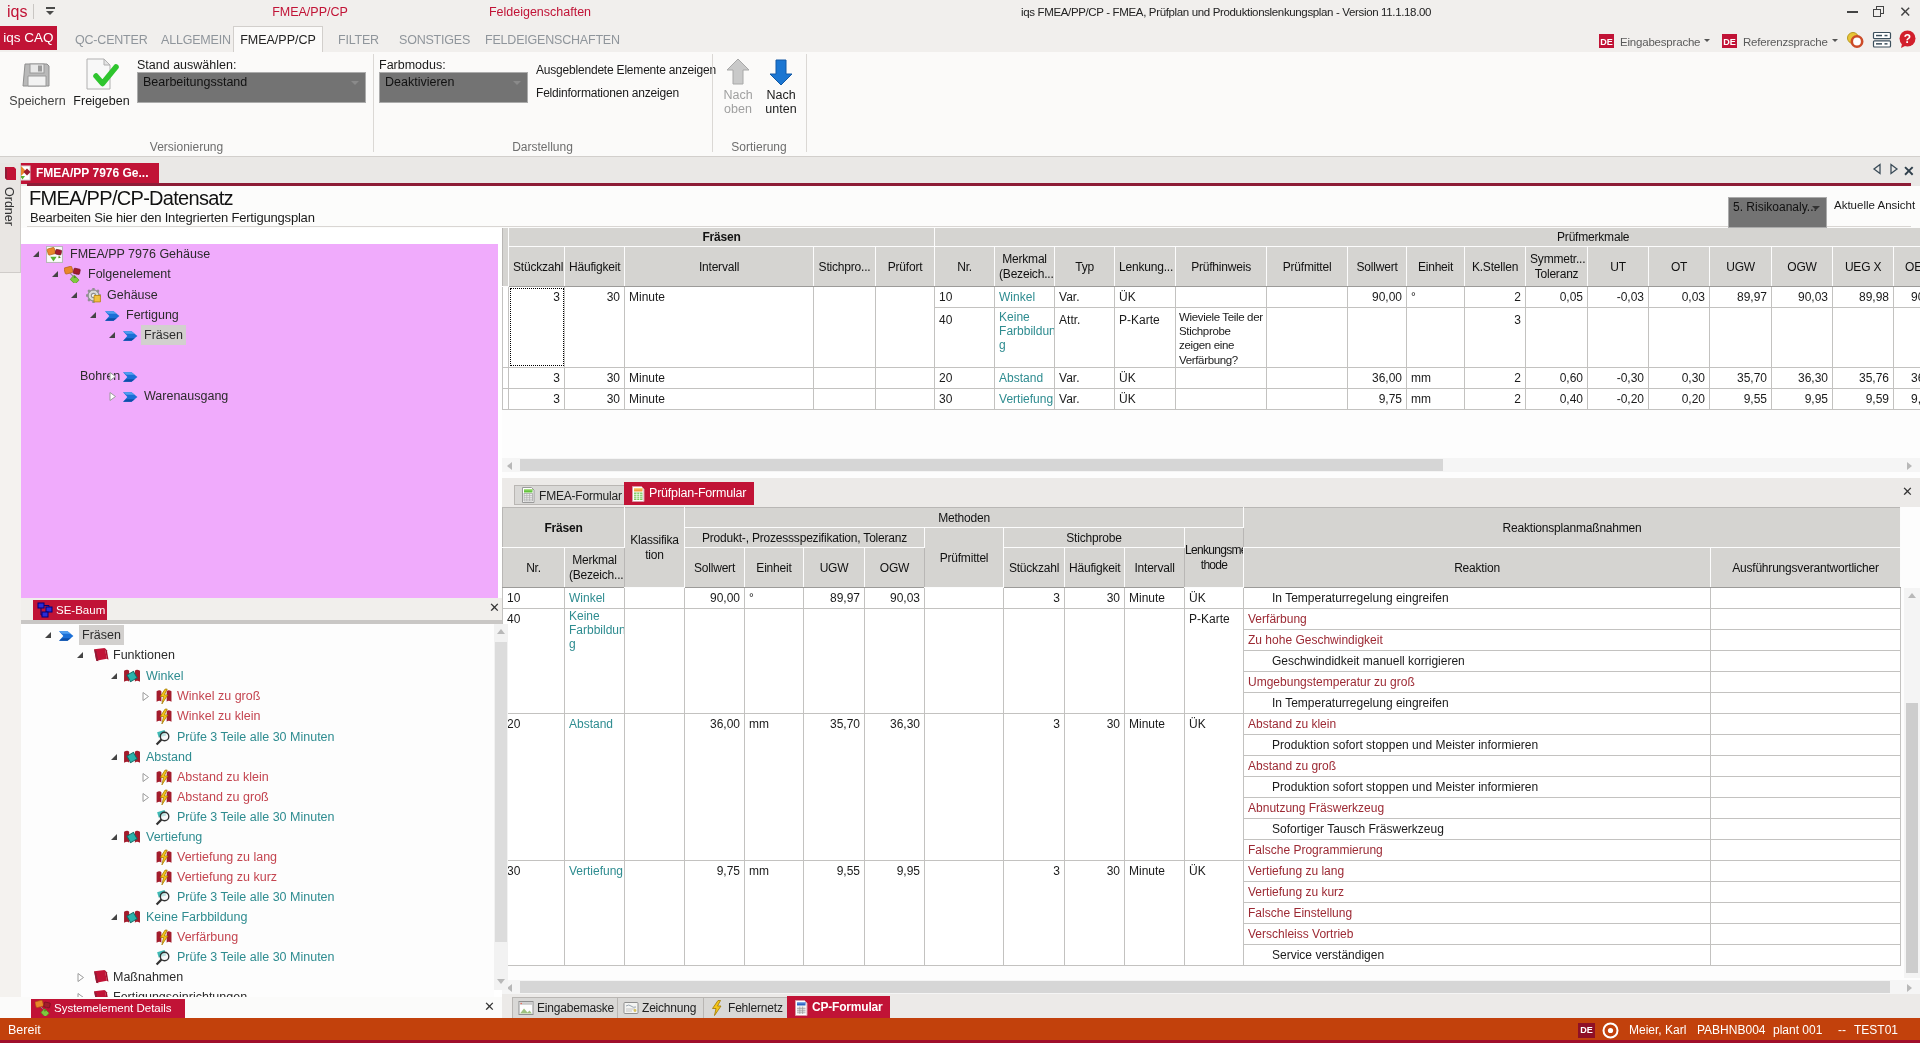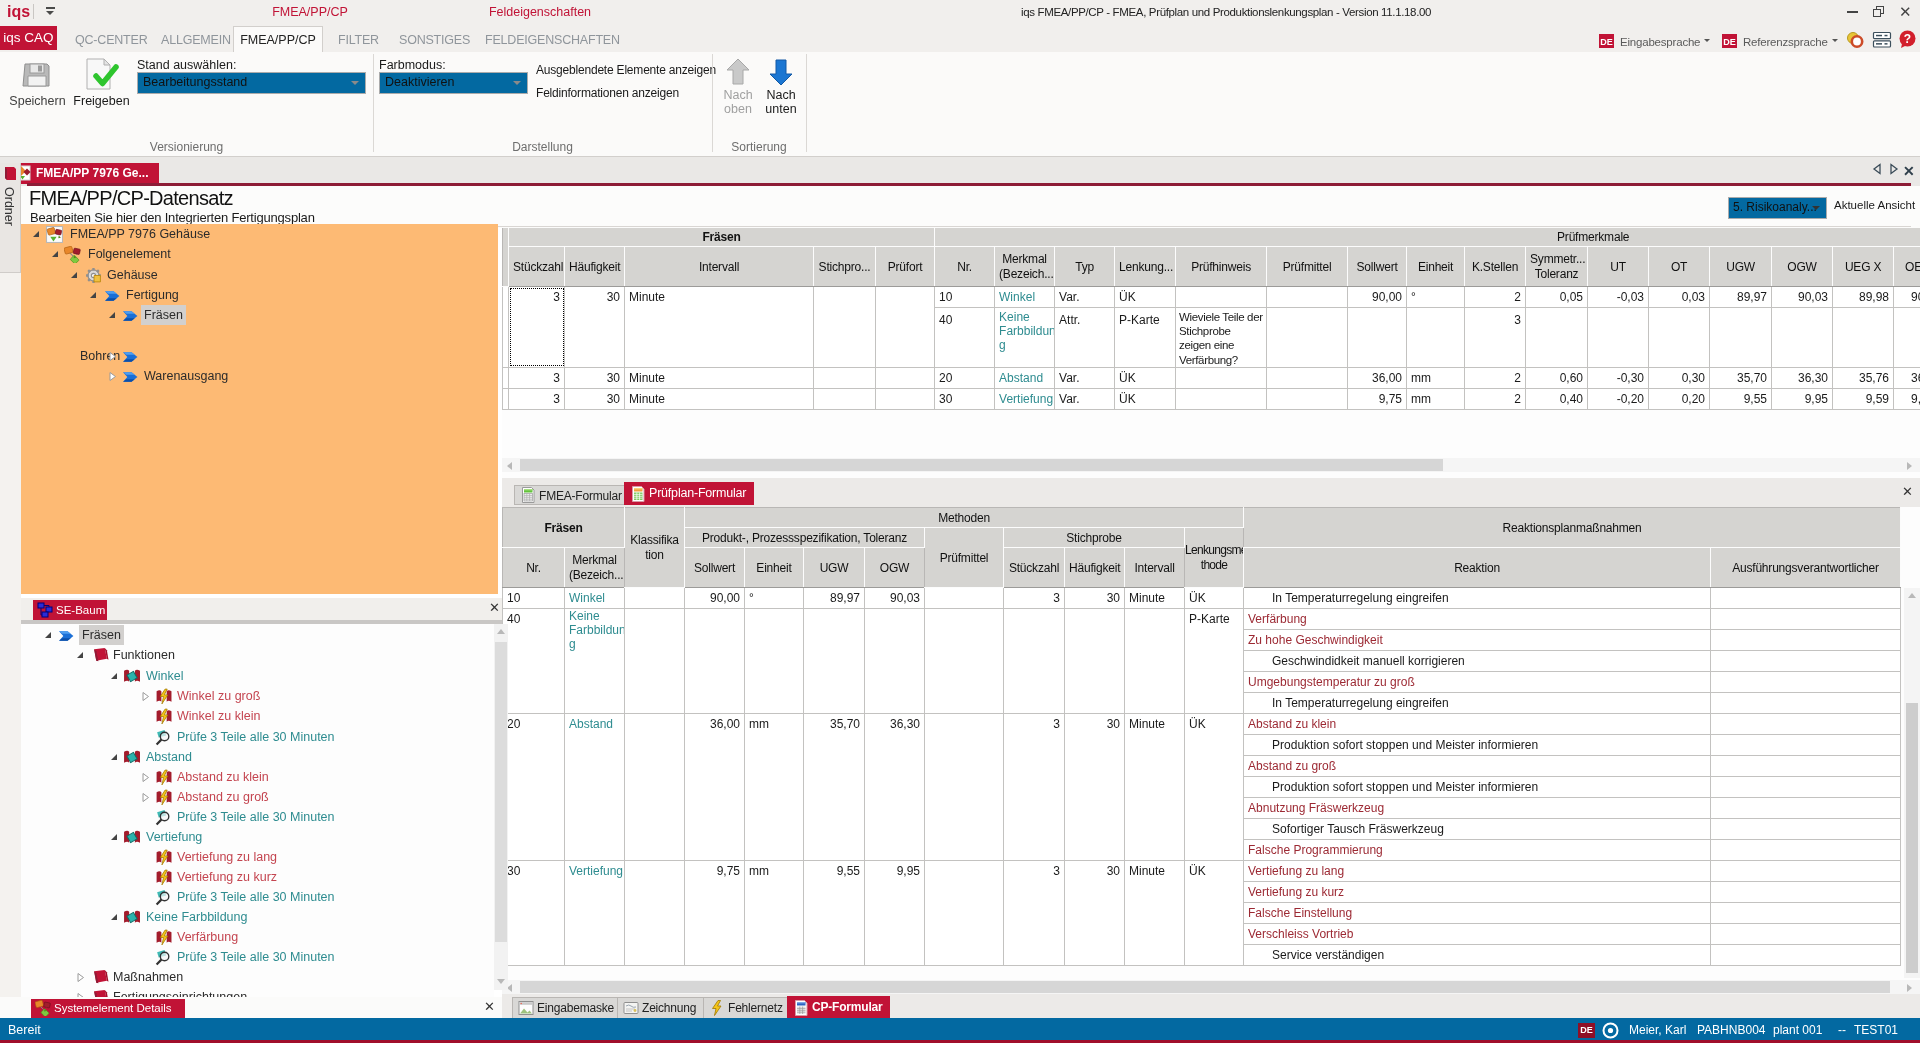--- a/index.html
+++ b/index.html
@@ -8,35 +8,35 @@
 body{font-family:"Liberation Sans",sans-serif;background:#fff;position:relative;font-size:12px;color:#1a1a1a}
 .abs{position:absolute}
 .crimson{background:#c11336}
 
 #titlebar{left:0;top:0;width:1920px;height:27px;background:#f1efed}
 #tabrow{left:0;top:27px;width:1920px;height:25px;background:#f1efed}
 #ribbon{left:0;top:52px;width:1920px;height:105px;background:#fbfaf9;border-bottom:1px solid #d2cfcc}
 .rtab{position:absolute;top:3px;height:20px;line-height:20px;color:#8f959b;font-size:12.5px;letter-spacing:-0.2px}
 .grplbl{position:absolute;top:88px;width:100%;text-align:center;color:#6e6e6e;font-size:12px}
 .vsep{position:absolute;top:2px;height:98px;width:1px;background:#dbd8d5}
-.combo{position:absolute;height:22px;background:#0369a1;border:1px solid #ababab;font-size:12.5px;line-height:19px;padding-left:5px;color:#111}
+.combo{position:absolute;height:31px;background:#737373;border:1px solid #ababab;font-size:12.5px;line-height:19px;padding-left:5px;color:#111}
 .combo .car{position:absolute;right:6px;top:8px;width:0;height:0;border-left:4px solid transparent;border-right:4px solid transparent;border-top:4px solid #8a8a8a}
 
 #docstrip{left:0;top:157px;width:1920px;height:29px;background:#eae8e6}
 #redline{left:27px;top:183px;width:1884px;height:3px;background:#8d1c36}
 #docheader{left:21px;top:186px;width:1899px;height:42px;background:#fcfcfb}
 #ordner{left:0;top:163px;width:21px;height:855px;background:#f4f2ef}
 #ordnertab{left:0;top:163px;width:21px;height:110px;background:#e9e6e3;border-right:1px solid #cfccc9;border-bottom:1px solid #cfccc9}
 
-#treetop{left:21px;top:224px;width:477px;height:370px;background:#fdba74}
+#treetop{left:21px;top:244px;width:477px;height:370px;background:#f0abfc}
 #sebaumbar{left:21px;top:598px;width:481px;height:22px;background:#f1efec}
 #sebaumband{left:21px;top:620px;width:481px;height:4px;background:#c9c7c5}
 #sebaum{left:21px;top:624px;width:473px;height:373px;background:#fdfdfd;overflow:hidden}
 #sysdetrow{left:0;top:997px;width:502px;height:21px;background:#fbfbfa}
-#statusbar{left:0;top:1018px;width:1920px;height:25px;background:#0369a1;color:#fff;border-bottom:3px solid #a00f2b}
+#statusbar{left:0;top:1018px;width:1920px;height:25px;background:#c2410c;color:#fff;border-bottom:3px solid #a00f2b}
 
 #mainarea{left:502px;top:228px;width:1418px;height:790px;background:#fdfdfd}
 
 .trow{position:absolute;height:20px;white-space:nowrap;font-size:12.5px;color:#2b2b2b}
 .trow .lbl{display:inline-block;height:20px;line-height:20px;vertical-align:top;padding:0 3px}
 .sel{background:#d2d0ce}
 .xp{position:absolute;width:0;height:0;border-bottom:6.5px solid #444;border-left:6.5px solid transparent;top:7px}
 .ticon{position:absolute;width:17px;height:17px;margin-top:2px}
 .teal{color:#2e8c90}
 .tred{color:#c44550}
@@ -161,21 +161,21 @@
       <rect x="1.7" y="2.2" width="12.6" height="2.6" fill="#c9c9c9"></rect>
       <circle cx="3.2" cy="3.5" r="0.8" fill="#e86a5a"></circle>
       <path d="M2 13.5 l4 -5 l3.5 4 l2 -2 l2.5 3 z" fill="#9ec27e"></path>
     </g>
     <g id="i-bolt">
       <path d="M9 0.5 L3.5 8.5 H7 L5.5 15.5 L12 6 H8.5 L11.5 0.5 Z" fill="#f5c518" stroke="#a07800" stroke-width="0.8"></path>
     </g>
   </defs>
 </svg>
 <div class="abs" id="titlebar">
-  <span class="abs" style="left:7px;top:3px;font-size:16px;font-weight:bold;color:#c11336">iqs</span>
+  <span class="abs" style="left:7px;top:3px;font-size:16px;font-weight:normal;color:#c11336">iqs</span>
   <span class="abs" style="left:33px;top:4px;width:1px;height:15px;background:#c9c6c3"></span>
   <span class="abs" style="left:46px;top:7px;width:9px;height:2px;background:#4a4a4a"></span>
   <span class="abs" style="left:46px;top:11px;width:0;height:0;border-left:4.5px solid transparent;border-right:4.5px solid transparent;border-top:4px solid #4a4a4a"></span>
   <span class="abs" style="left:250px;top:5px;width:120px;text-align:center;color:#c11336;font-size:12.5px">FMEA/PP/CP</span>
   <span class="abs" style="left:480px;top:5px;width:120px;text-align:center;color:#c11336;font-size:12.5px">Feldeigenschaften</span>
   <span class="abs" style="left:1021px;top:6px;font-size:11.5px;letter-spacing:-0.35px;color:#222">iqs FMEA/PP/CP - FMEA, Prüfplan und Produktionslenkungsplan - Version 11.1.18.00</span>
   <span class="abs" style="left:1847px;top:11px;width:11px;height:2px;background:#444"></span>
   <span class="abs" style="left:1876px;top:6px;width:8px;height:8px;border:1.5px solid #444;background:#f1efed"></span>
   <span class="abs" style="left:1873px;top:9px;width:8px;height:8px;border:1.5px solid #444;background:#f1efed"></span>
   <span class="abs" style="left:1899px;top:3px;font-size:15px;color:#444">✕</span>

